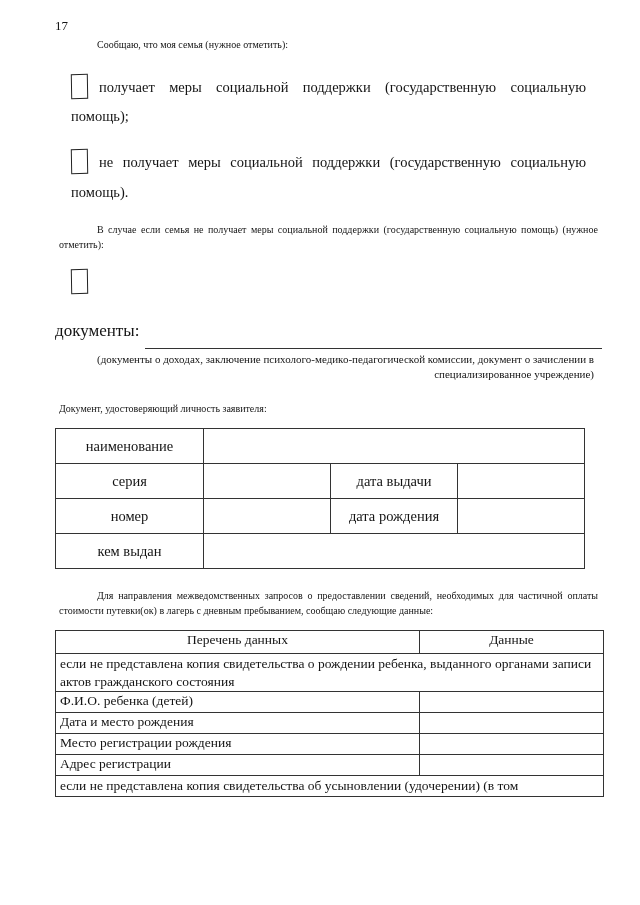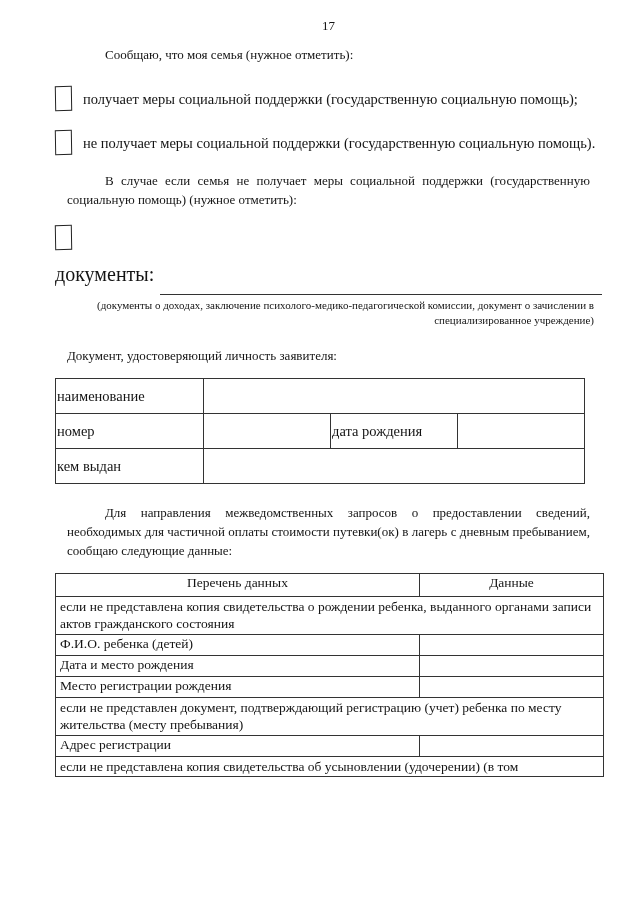--- a/index.html
+++ b/index.html
@@ -7,70 +7,70 @@
     width: 640px;
     height: 905px;
     background: #ffffff;
     font-family: "Liberation Serif", serif;
     color: #141414;
     box-sizing: border-box;
     padding: 18px 38px 0 55px;
     overflow: hidden;
     position: relative;
   }
-  .page-number { text-align: center; font-size: 13px; margin-bottom: 4px; }
+  .page-number { text-align: left; font-size: 13px; margin-bottom: 4px; }
   .para {
-    font-size: 13px;
+    font-size: 10px;
     line-height: 1.45;
     text-align: justify;
-    margin: 12px;
+    margin: 4px;
   }
   .indent { text-indent: 38px; }
   .cb-para {
     font-size: 14.5px;
     line-height: 2.05;
     text-align: justify;
-    margin: 0;
+    margin: 16px;
   }
   .mt-lg { margin-top: 20px; }
   .mt-md { margin-top: 14px; }
   .checkbox {
     display: inline-block;
     width: 15px;
     height: 23px;
     border: 1.6px solid #222;
     vertical-align: -7px;
     margin-right: 11px;
     background: #fff;
     transform: rotate(-1deg);
   }
   .fill-row {
     display: flex;
     align-items: flex-end;
-    font-size: 20px;
+    font-size: 17px;
     line-height: 2.05;
   }
   .fill-line {
     flex: 1;
     border-bottom: 1px solid #333;
     height: 1.6em;
     margin-left: 6px;
   }
   .footnote {
     font-size: 11px;
     line-height: 1.35;
     text-align: right;
     margin-top: 3px;
     padding: 0 8px;
   }
   table { border-collapse: collapse; margin-top: 12px; table-layout: fixed; }
   td { border: 1px solid #333; }
   .t1 { width: 530px; font-size: 14.5px; }
   .t1 td { height: 32px; }
-  .t1 .lbl { }
+  .t1 .lbl { text-align: center; }
   .t1 .c1 { width: 145px; }
   .t1 .c2 { width: 120px; }
   .t1 .c3 { width: 157px; }
   .t1 .c4 { width: 108px; }
   .t2 { width: 530px; font-size: 13.5px; padding-left: 46px; }
   .t2 td { padding: 1px 4px; vertical-align: top; }
   .t2 .hdr { text-align: center; height: 20px; }
   .t2 .cA { width: 355px; }
   .t2 .cB { width: 175px; }
   .t2 .section { line-height: 1.3; margin-left: 40px; }
@@ -103,20 +103,26 @@
 
   <p class="para mt-lg">Документ, удостоверяющий личность заявителя:</p>
 
   <table class="t1">
     <tbody>
         <tr>
       <td class="lbl c1">наименование</td>
       <td colspan="3"></td>
     </tr>
     <tr>
+      <td class="lbl c1">серия</td>
+      <td class="c2"></td>
+      <td class="lbl c3">дата выдачи</td>
+      <td class="c4"></td>
+    </tr>
+    <tr>
       <td class="lbl c1">номер</td>
       <td class="c2"></td>
       <td class="lbl c3">дата рождения</td>
       <td class="c4"></td>
     </tr>
     <tr>
       <td class="lbl c1">кем выдан</td>
       <td colspan="3"></td>
     </tr>
   </tbody>
@@ -139,23 +145,20 @@
     </tr>
     <tr>
       <td class="field cA">Дата и место рождения</td>
       <td class="field cB"></td>
     </tr>
     <tr>
       <td class="field cA">Место регистрации рождения</td>
       <td class="field cB"></td>
     </tr>
     <tr>
-      <td class="section" colspan="2">если не представлен документ, подтверждающий регистрацию (учет) ребенка по месту жительства (месту пребывания)</td>
-    </tr>
-    <tr>
       <td class="field cA">Адрес регистрации</td>
       <td class="field cB"></td>
     </tr>
     <tr>
       <td class="section" colspan="2">если не представлена копия свидетельства об усыновлении (удочерении) (в том</td>
     </tr>
   </tbody>
     </table>
 
 </div>

